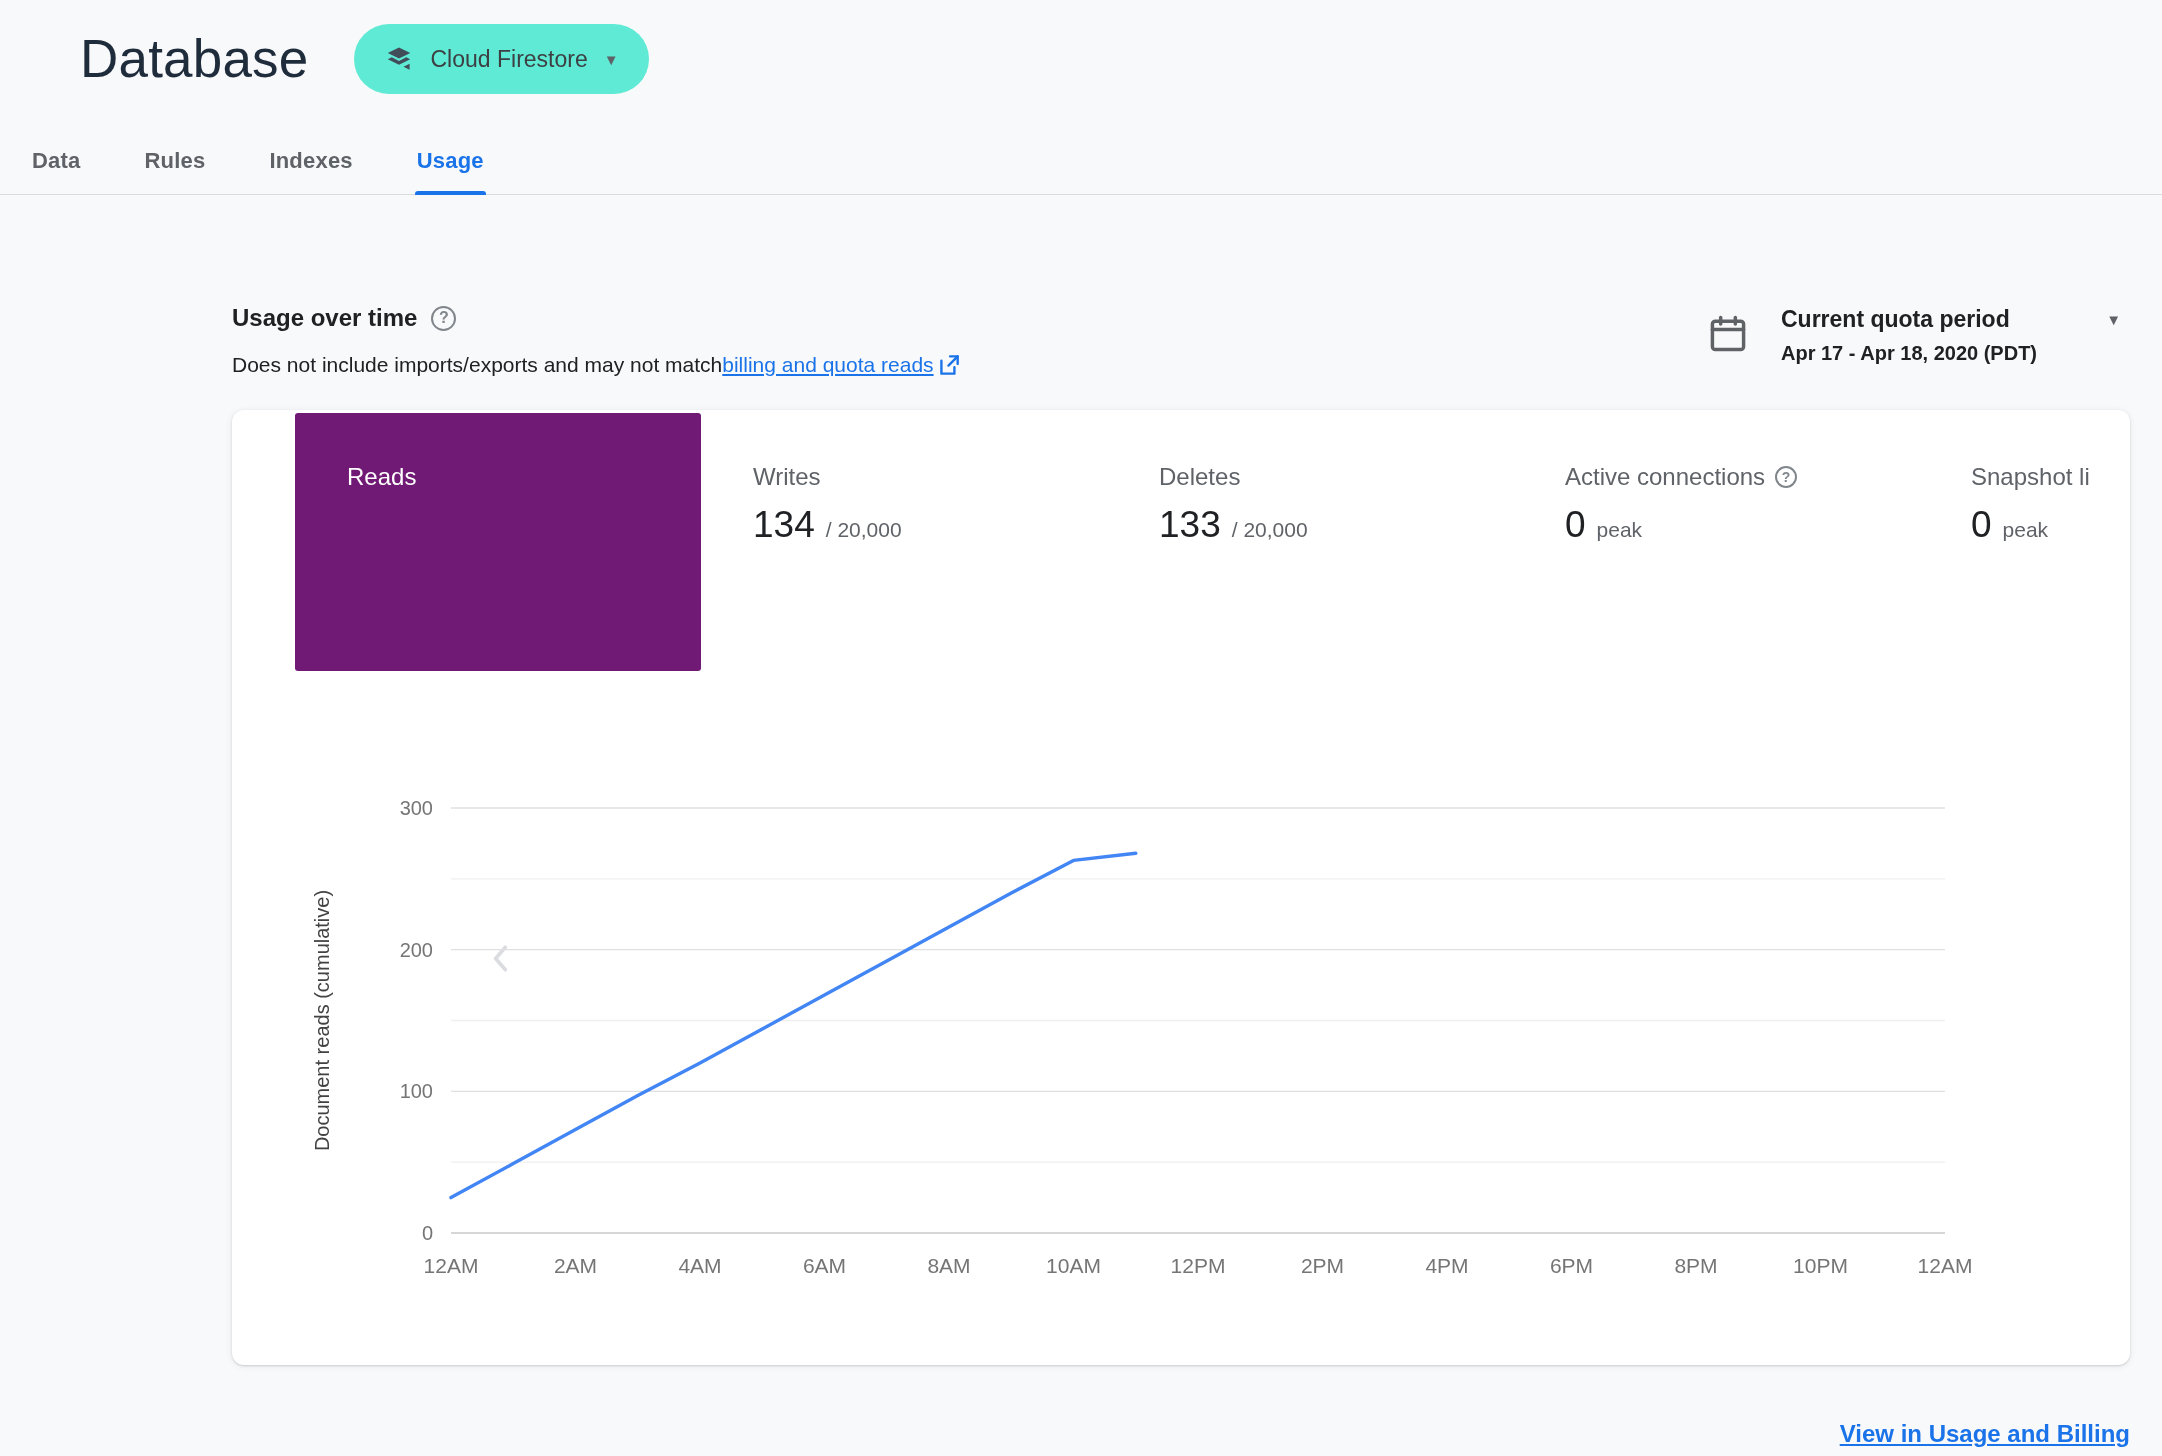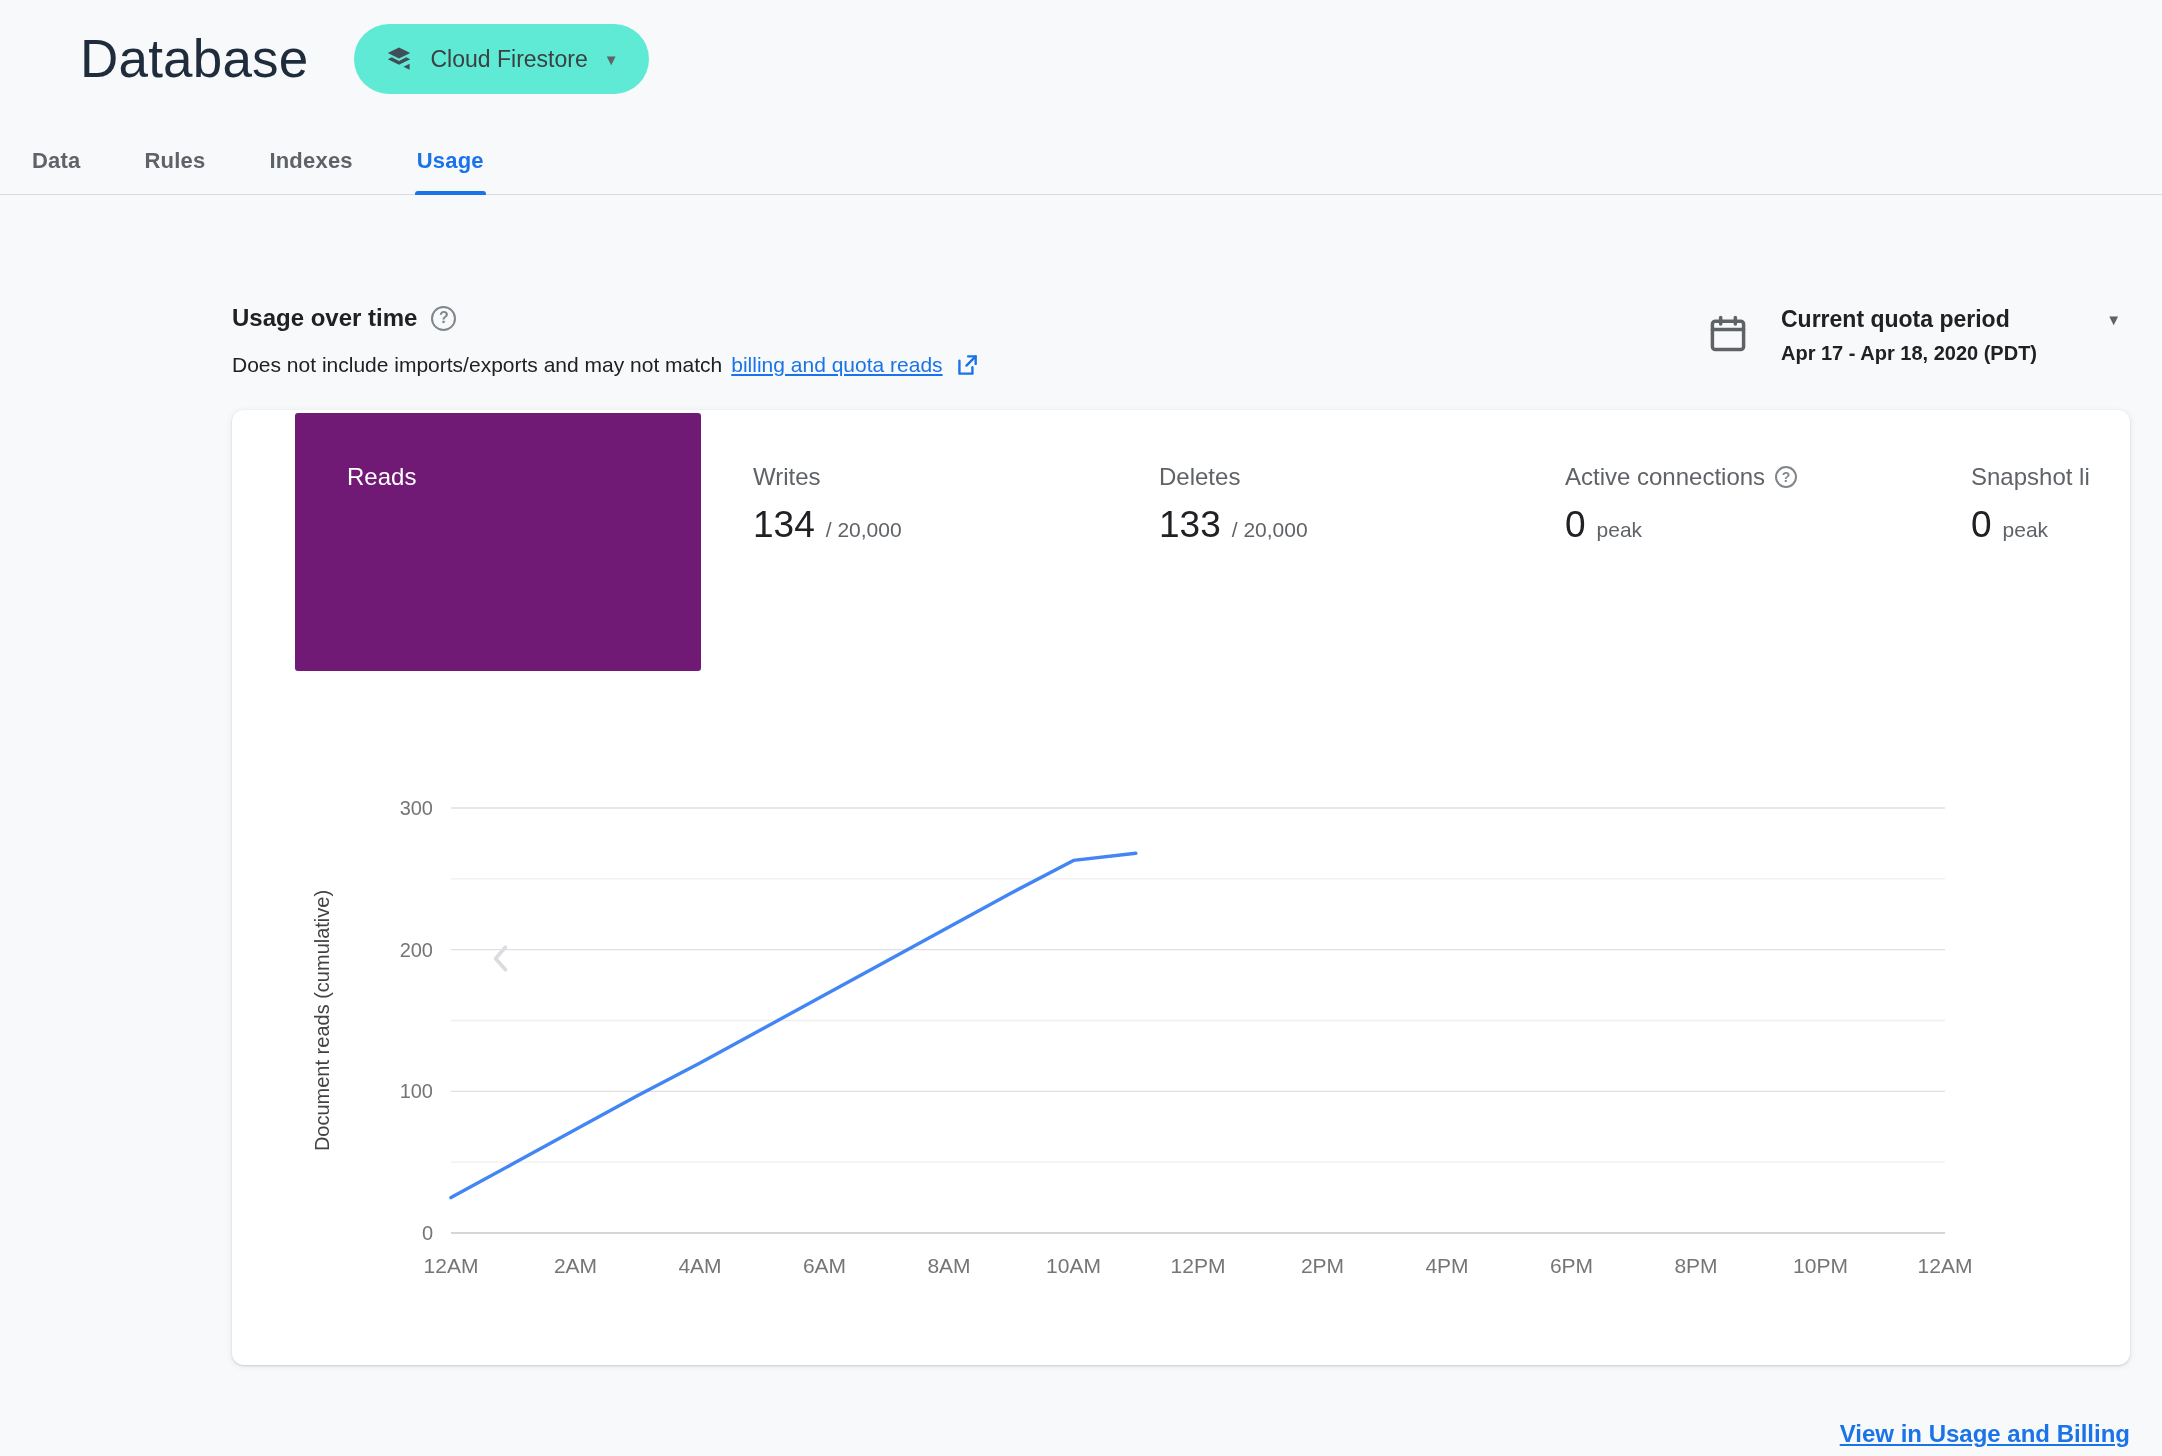--- a/index.html
+++ b/index.html
@@ -25,21 +25,21 @@
   .tab.active::after{content:"";position:absolute;left:-2px;right:-2px;bottom:-1px;height:4px;background:#1a73e8;border-radius:3px 3px 0 0;}
   
   .usage-title-row{position:absolute;left:232px;top:304px;display:flex;align-items:center;gap:14px;}
   .usage-title{font-size:24px;font-weight:700;color:#202124;}
   .help-icon{
     width:25px;height:25px;border:2px solid #80868b;border-radius:50%;color:#80868b;
     display:inline-flex;align-items:center;justify-content:center;
     font-size:16px;font-weight:700;box-sizing:border-box;cursor:pointer;flex:0 0 auto;
   }
   .help-icon.small{width:22px;height:22px;font-size:14px;border-width:2px;}
-  .usage-sub{position:absolute;left:232px;top:352px;font-size:21px;color:#202124;display:flex;align-items:center;gap:9px;}
+  .usage-sub{position:absolute;left:232px;top:352px;font-size:21px;color:#202124;display:flex;align-items:center;}
   .blue-link{color:#1a73e8;text-decoration:underline;cursor:pointer;}
   .ext-icon{display:inline-flex;margin-left:2px;cursor:pointer;}
   .calendar-wrap{position:absolute;left:1706px;top:312px;}
   .quota-text{position:absolute;left:1781px;top:306px;width:340px;}
   .quota-label-row{display:flex;justify-content:space-between;align-items:center;cursor:pointer;}
   .quota-label{font-size:23px;font-weight:700;color:#202124;}
   .quota-range{margin-top:9px;font-size:20px;font-weight:700;color:#202124;}
   
   .card{
     position:absolute;left:232px;top:410px;width:1898px;height:955px;background:#fff;

